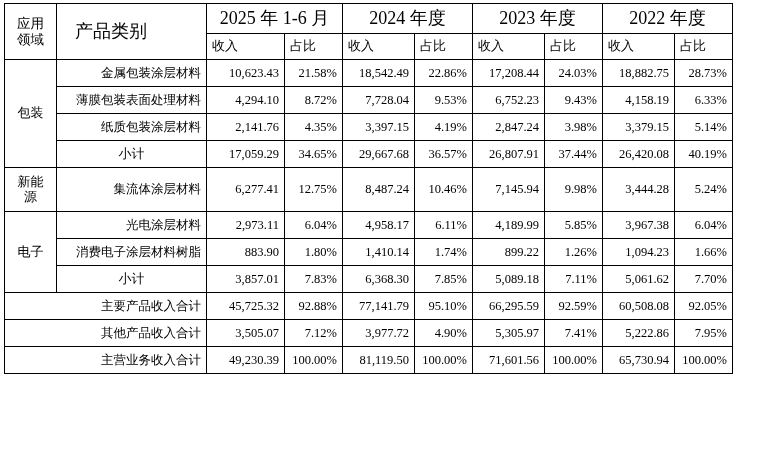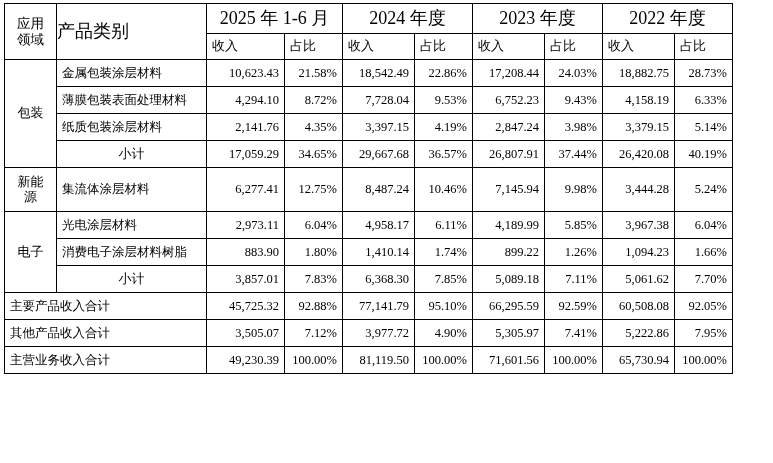--- a/index.html
+++ b/index.html
@@ -48,21 +48,21 @@
     font-size: 13px;
     font-weight: normal;
   }
   .area-hdr {
     font-weight: bold;
     text-align: center;
     font-size: 13.5px;
     line-height: 1.15;
   }
   .cat {
-    text-align: left;
+    text-align: right;
     font-size: 12.5px;
     padding-left: 8px;
   }
   .num {
     text-align: right;
     font-size: 12.5px;
     padding-right: 6px;
   }
   .subtotal-label {
     text-align: center;
@@ -107,21 +107,21 @@
       <col style="width:72px">
       <col style="width:58px">
     </colgroup>
 
     <thead>
       <tr class="rowh-hdr1">
         <td rowspan="2" class="area-hdr">
           <div>应用</div>
           <div>领域</div>
         </td>
-        <td rowspan="2" class="hdr" style="text-align:left;padding-left:0;">产品类别</td>
+        <td rowspan="2" class="hdr" style="text-align:left;padding-left:18px;">产品类别</td>
         <td colspan="2" class="hdr">2025 年 1-6 月</td>
         <td colspan="2" class="hdr">2024 年度</td>
         <td colspan="2" class="hdr">2023 年度</td>
         <td colspan="2" class="hdr">2022 年度</td>
       </tr>
       <tr class="rowh-hdr2">
         <td class="hdr-small">收入</td>
         <td class="hdr-small">占比</td>
         <td class="hdr-small">收入</td>
         <td class="hdr-small">占比</td>

